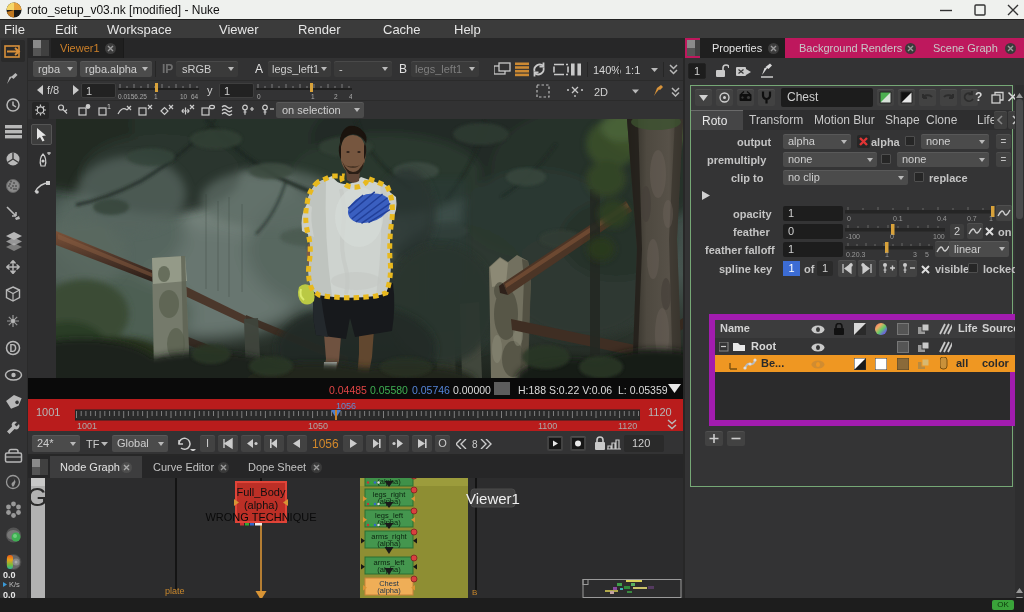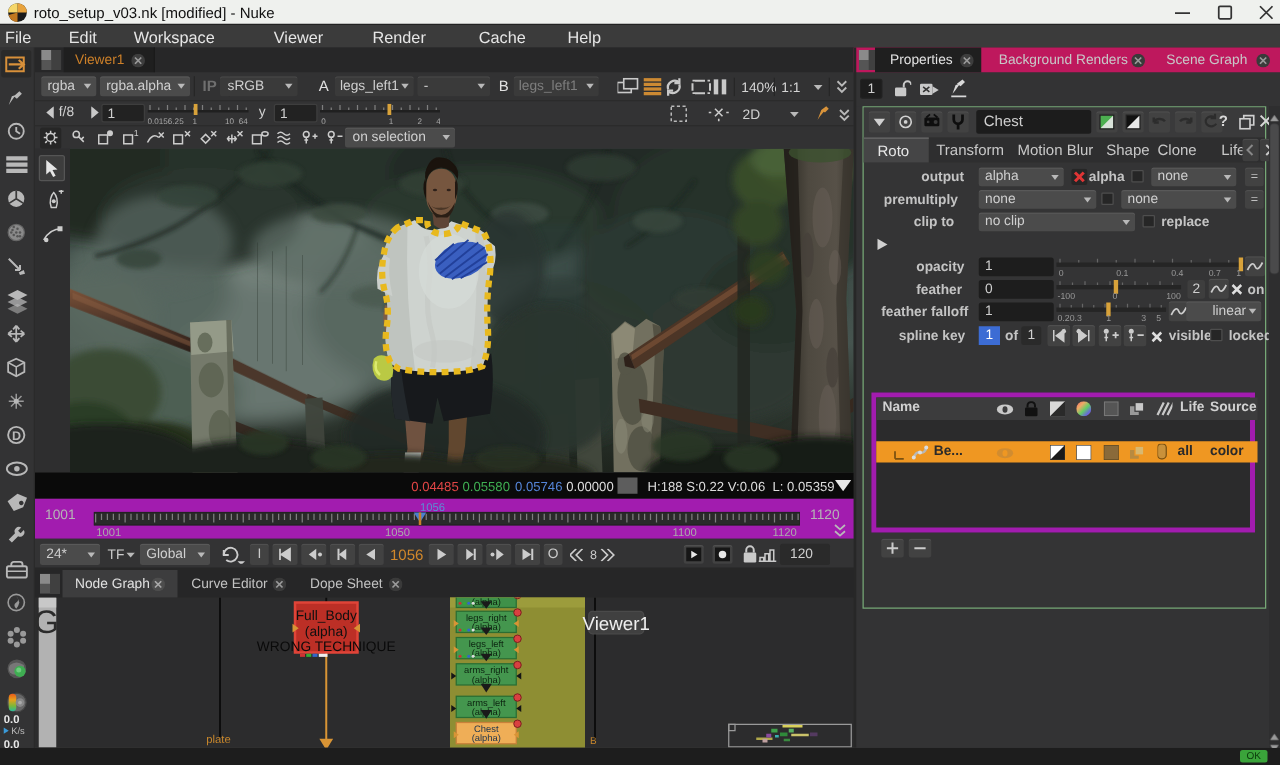--- a/index.html
+++ b/index.html
@@ -587,21 +587,21 @@
     <div class="abs txt" style="left:342px;top:6px;font-size:10.5px;color:#3fae52">0.05580</div>
     <div class="abs txt" style="left:384px;top:6px;font-size:10.5px;color:#5585d8">0.05746</div>
     <div class="abs txt" style="left:425px;top:6px;font-size:10.5px;color:#dcdcdc">0.00000</div>
     <div class="abs" style="left:466px;top:4px;width:16px;height:13px;background:#5d5d5d"></div>
     <div class="abs txt" style="left:490px;top:6px;font-size:10.5px;color:#dcdcdc">H:188 S:0.22 V:0.06&nbsp; L: 0.05359</div>
     <svg class="abs" style="left:640px;top:6px" width="13" height="9">
         <path d="M0 0 h13 l-6.5 9 z" fill="#e8e8e8"></path>
       </svg>
   </div>
 
-  <div class="abs" style="left:0;top:361px;width:655px;height:32px;background:#a21caf">
+  <div class="abs" style="left:0;top:361px;width:655px;height:32px;background:#b91c1c">
     <div class="abs txt" style="left:8px;top:7px;font-size:11px;color:#b5b5b5">1001</div>
     <svg class="abs" style="left:47px;top:3px" width="565" height="28" viewBox="0 0 565 28">
       <rect x="0" y="8" width="565" height="10" fill="#2a2a2a" stroke="#222" stroke-width="1"></rect>
       <g stroke="#9a9a9a" stroke-width="1"></g>
       <path d="M1.5 9 v7 M6.2 9 v5 M10.9 9 v5 M15.7 9 v5 M20.4 9 v5 M25.1 9 v7 M29.8 9 v5 M34.6 9 v5 M39.3 9 v5 M44.0 9 v5 M48.7 9 v7 M53.4 9 v5 M58.2 9 v5 M62.9 9 v5 M67.6 9 v5 M72.3 9 v7 M77.1 9 v5 M81.8 9 v5 M86.5 9 v5 M91.2 9 v5 M96.0 9 v7 M100.7 9 v5 M105.4 9 v5 M110.1 9 v5 M114.8 9 v5 M119.6 9 v7 M124.3 9 v5 M129.0 9 v5 M133.7 9 v5 M138.5 9 v5 M143.2 9 v7 M147.9 9 v5 M152.6 9 v5 M157.3 9 v5 M162.1 9 v5 M166.8 9 v7 M171.5 9 v5 M176.2 9 v5 M181.0 9 v5 M185.7 9 v5 M190.4 9 v7 M195.1 9 v5 M199.9 9 v5 M204.6 9 v5 M209.3 9 v5 M214.0 9 v7 M218.7 9 v5 M223.5 9 v5 M228.2 9 v5 M232.9 9 v5 M237.6 9 v7 M242.4 9 v5 M247.1 9 v5 M251.8 9 v5 M256.5 9 v5 M261.2 9 v7 M266.0 9 v5 M270.7 9 v5 M275.4 9 v5 M280.1 9 v5 M284.9 9 v7 M289.6 9 v5 M294.3 9 v5 M299.0 9 v5 M303.8 9 v5 M308.5 9 v7 M313.2 9 v5 M317.9 9 v5 M322.6 9 v5 M327.4 9 v5 M332.1 9 v7 M336.8 9 v5 M341.5 9 v5 M346.3 9 v5 M351.0 9 v5 M355.7 9 v7 M360.4 9 v5 M365.1 9 v5 M369.9 9 v5 M374.6 9 v5 M379.3 9 v7 M384.0 9 v5 M388.8 9 v5 M393.5 9 v5 M398.2 9 v5 M402.9 9 v7 M407.7 9 v5 M412.4 9 v5 M417.1 9 v5 M421.8 9 v5 M426.5 9 v7 M431.3 9 v5 M436.0 9 v5 M440.7 9 v5 M445.4 9 v5 M450.2 9 v7 M454.9 9 v5 M459.6 9 v5 M464.3 9 v5 M469.0 9 v5 M473.8 9 v7 M478.5 9 v5 M483.2 9 v5 M487.9 9 v5 M492.7 9 v5 M497.4 9 v7 M502.1 9 v5 M506.8 9 v5 M511.6 9 v5 M516.3 9 v5 M521.0 9 v7 M525.7 9 v5 M530.4 9 v5 M535.2 9 v5 M539.9 9 v5 M544.6 9 v7 M549.3 9 v5 M554.1 9 v5 M558.8 9 v5 M563.5 9 v5" stroke="#7e7e7e" stroke-width="1" fill="none"></path>
       <text x="261" y="7" font-size="9" fill="#5b8fd4" font-family="Liberation Sans">1056</text>
       <path d="M256 8 l10 0 l-5 8 z" fill="#4a7fd0"></path>
       <rect x="260" y="8" width="2" height="10" fill="#c87f2a"></rect>
       <text x="2" y="27" font-size="9" fill="#aaa" font-family="Liberation Sans">1001</text>
       <text x="233" y="27" font-size="9" fill="#aaa" font-family="Liberation Sans">1050</text>
@@ -1016,21 +1016,21 @@
         </g>
       <rect x="40" y="2" width="3.5" height="11" fill="#d8a23a"></rect>
       <text x="1" y="17" font-size="7" fill="#999" font-family="Liberation Sans">0.20.3</text>
       <text x="40" y="17" font-size="7" fill="#999" font-family="Liberation Sans">1</text>
       <text x="68" y="17" font-size="7" fill="#999" font-family="Liberation Sans">3</text>
       <text x="80" y="17" font-size="7" fill="#999" font-family="Liberation Sans">5</text>
     </svg>
     <div class="btn" style="left:244px;top:155px;width:16px;height:16px"><svg width="16" height="16">
           <path d="M2 11 q4 -8 6 -3 t6 -3" stroke="#ccc" stroke-width="1.4" fill="none"></path>
         </svg></div>
-    <div class="drop" style="left:258px;top:155px;width:60px;height:16px"><span style="margin-left:21px;line-height:16px;display:inline-block">linear</span><i class="arr"></i></div>
+    <div class="drop" style="left:258px;top:155px;width:60px;height:16px"><span style="margin-left:5px;line-height:16px;display:inline-block">linear</span><i class="arr"></i></div>
 
     <div class="lbl" style="left:28px;top:177px">spline key</div>
     <div class="abs" style="left:92px;top:175px;width:17px;height:15px;background:#3c6cd4;color:#fff;font-size:11px;text-align:center;line-height:15px">1</div>
     <div class="lbl" style="left:113px;top:177px">of</div>
     <div class="inbox" style="left:126px;top:175px;width:16px;height:15px;text-align:center;background:#2a2a2a"><span style="line-height:15px">1</span></div>
     <div class="btn" style="left:147px;top:174px;width:18px;height:17px"><svg width="18" height="17">
           <path d="M5 4 v9 M13 4 l-6 4.5 l6 4.5 z" fill="#ccc" stroke="#ccc" stroke-width="1.2"></path>
           <circle cx="13" cy="5" r="1.8" fill="#ccc"></circle>
         </svg></div>
     <div class="btn" style="left:167px;top:174px;width:18px;height:17px"><svg width="18" height="17">
@@ -1047,21 +1047,21 @@
           <path d="M6 7 v6 M4.5 10 h3" stroke="#ccc" stroke-width="1.2"></path>
           <path d="M11 8 h5" stroke="#ccc" stroke-width="1.4"></path>
         </svg></div>
     <svg class="abs" style="left:229px;top:178px" width="11" height="11">
         <path d="M2 2 l7 7 M9 2 l-7 7" stroke="#dedede" stroke-width="2"></path>
       </svg>
     <div class="lbl" style="left:244px;top:177px">visible</div>
     <div class="cb" style="left:277px;top:177px"></div>
     <div class="lbl" style="left:292px;top:177px">locked</div>
 
-    <div class="abs" style="left:6px;top:228px;width:307px;height:112px;background:#2b2b2c;border:4px solid #a21caf">
+    <div class="abs" style="left:18px;top:228px;width:307px;height:112px;background:#2b2b2c;border:6px solid #a21caf">
       <div class="abs" style="left:0;top:0;width:305px;height:18px;background:#3c3c3d">
         <div class="lbl" style="left:5px;top:2px;color:#d2d2d2">Name</div>
         <svg class="abs" style="left:96px;top:5px" width="14" height="9">
             <ellipse cx="7" cy="4.5" rx="6.5" ry="4" fill="#c9c9c9"></ellipse>
             <ellipse cx="7" cy="4.5" rx="2" ry="2.6" fill="#3c3c3d"></ellipse>
           </svg>
         <svg class="abs" style="left:118px;top:3px" width="12" height="13">
             <rect x="1" y="5" width="10" height="7" rx="1" fill="#111"></rect>
             <path d="M3 5 V3.5 a3 3 0 0 1 6 0 V5" stroke="#111" stroke-width="1.6" fill="none"></path>
           </svg>
@@ -1088,20 +1088,45 @@
         <svg class="abs" style="left:202px;top:3px" width="13" height="12">
             <rect x="1" y="4" width="7" height="7" fill="#999"></rect>
             <rect x="5" y="1" width="7" height="7" fill="#c9c9c9" stroke="#3c3c3d"></rect>
           </svg>
         <svg class="abs" style="left:223px;top:3px" width="14" height="12">
             <path d="M2 11 L7 1 M6 11 L11 1 M10 11 L15 1" stroke="#c9c9c9" stroke-width="1.8"></path>
           </svg>
         <div class="lbl" style="left:243px;top:2px;color:#d2d2d2">Life</div>
         <div class="lbl" style="left:267px;top:2px;color:#d2d2d2">Source</div>
       </div>
+      <div class="abs" style="left:0;top:18px;width:305px;height:17px;background:#343435">
+        <svg class="abs" style="left:4px;top:4px" width="10" height="10">
+            <rect x="0" y="0" width="9" height="9" fill="none" stroke="#888"></rect>
+            <path d="M2 4.5 h5" stroke="#ccc" stroke-width="1.2"></path>
+          </svg>
+        <svg class="abs" style="left:17px;top:3px" width="14" height="11">
+            <path d="M1 2 L6 2 L8 4 L13 4 L13 10 L1 10 Z" fill="#e8e8e8"></path>
+          </svg>
+        <div class="lbl" style="left:36px;top:2px;color:#d8d8d8">Root</div>
+        <svg class="abs" style="left:96px;top:5px" width="14" height="9">
+            <ellipse cx="7" cy="4.5" rx="6.5" ry="4" fill="#c9c9c9"></ellipse>
+            <ellipse cx="7" cy="4.5" rx="2" ry="2.6" fill="#343435"></ellipse>
+          </svg>
+        <svg class="abs" style="left:182px;top:3px" width="12" height="12">
+            <rect width="12" height="12" fill="#777"></rect>
+            <rect x="1" y="1" width="10" height="10" fill="#555"></rect>
+          </svg>
+        <svg class="abs" style="left:202px;top:3px" width="13" height="12">
+            <rect x="1" y="4" width="7" height="7" fill="#999"></rect>
+            <rect x="5" y="1" width="7" height="7" fill="#c9c9c9" stroke="#343435"></rect>
+          </svg>
+        <svg class="abs" style="left:223px;top:3px" width="14" height="12">
+            <path d="M2 11 L7 1 M6 11 L11 1 M10 11 L15 1" stroke="#c9c9c9" stroke-width="1.8"></path>
+          </svg>
+      </div>
       <div class="abs" style="left:0;top:35px;width:305px;height:17px;background:#ef9722">
         <svg class="abs" style="left:14px;top:3px" width="12" height="12">
             <path d="M1 11 L1 5 M1 11 L8 11" stroke="#7a5010" stroke-width="1.4" fill="none"></path>
           </svg>
         <svg class="abs" style="left:28px;top:2px" width="14" height="13">
             <path d="M2 11 Q4 6 7 7 Q11 8 12 3" stroke="#b8b8b8" stroke-width="2" fill="none"></path>
             <circle cx="2" cy="11" r="1.6" fill="#ddd"></circle>
             <circle cx="7" cy="7" r="1.6" fill="#ddd"></circle>
             <circle cx="12" cy="3" r="1.6" fill="#ddd"></circle>
           </svg>

